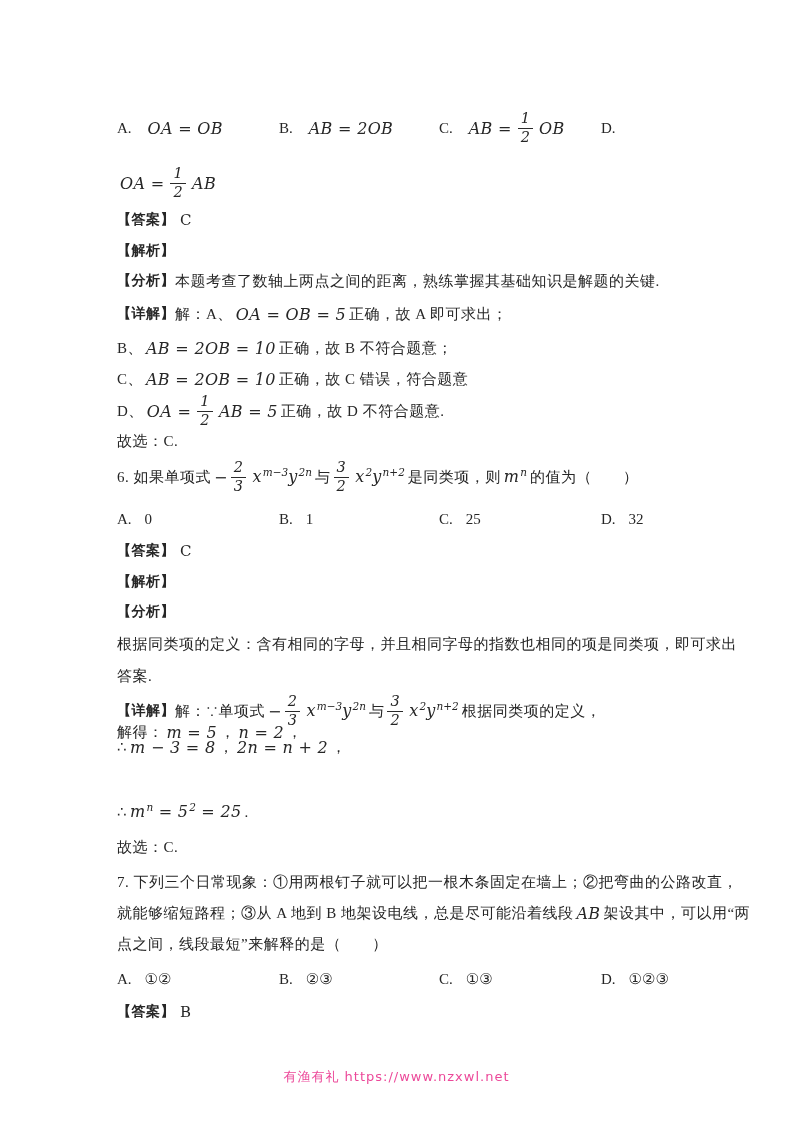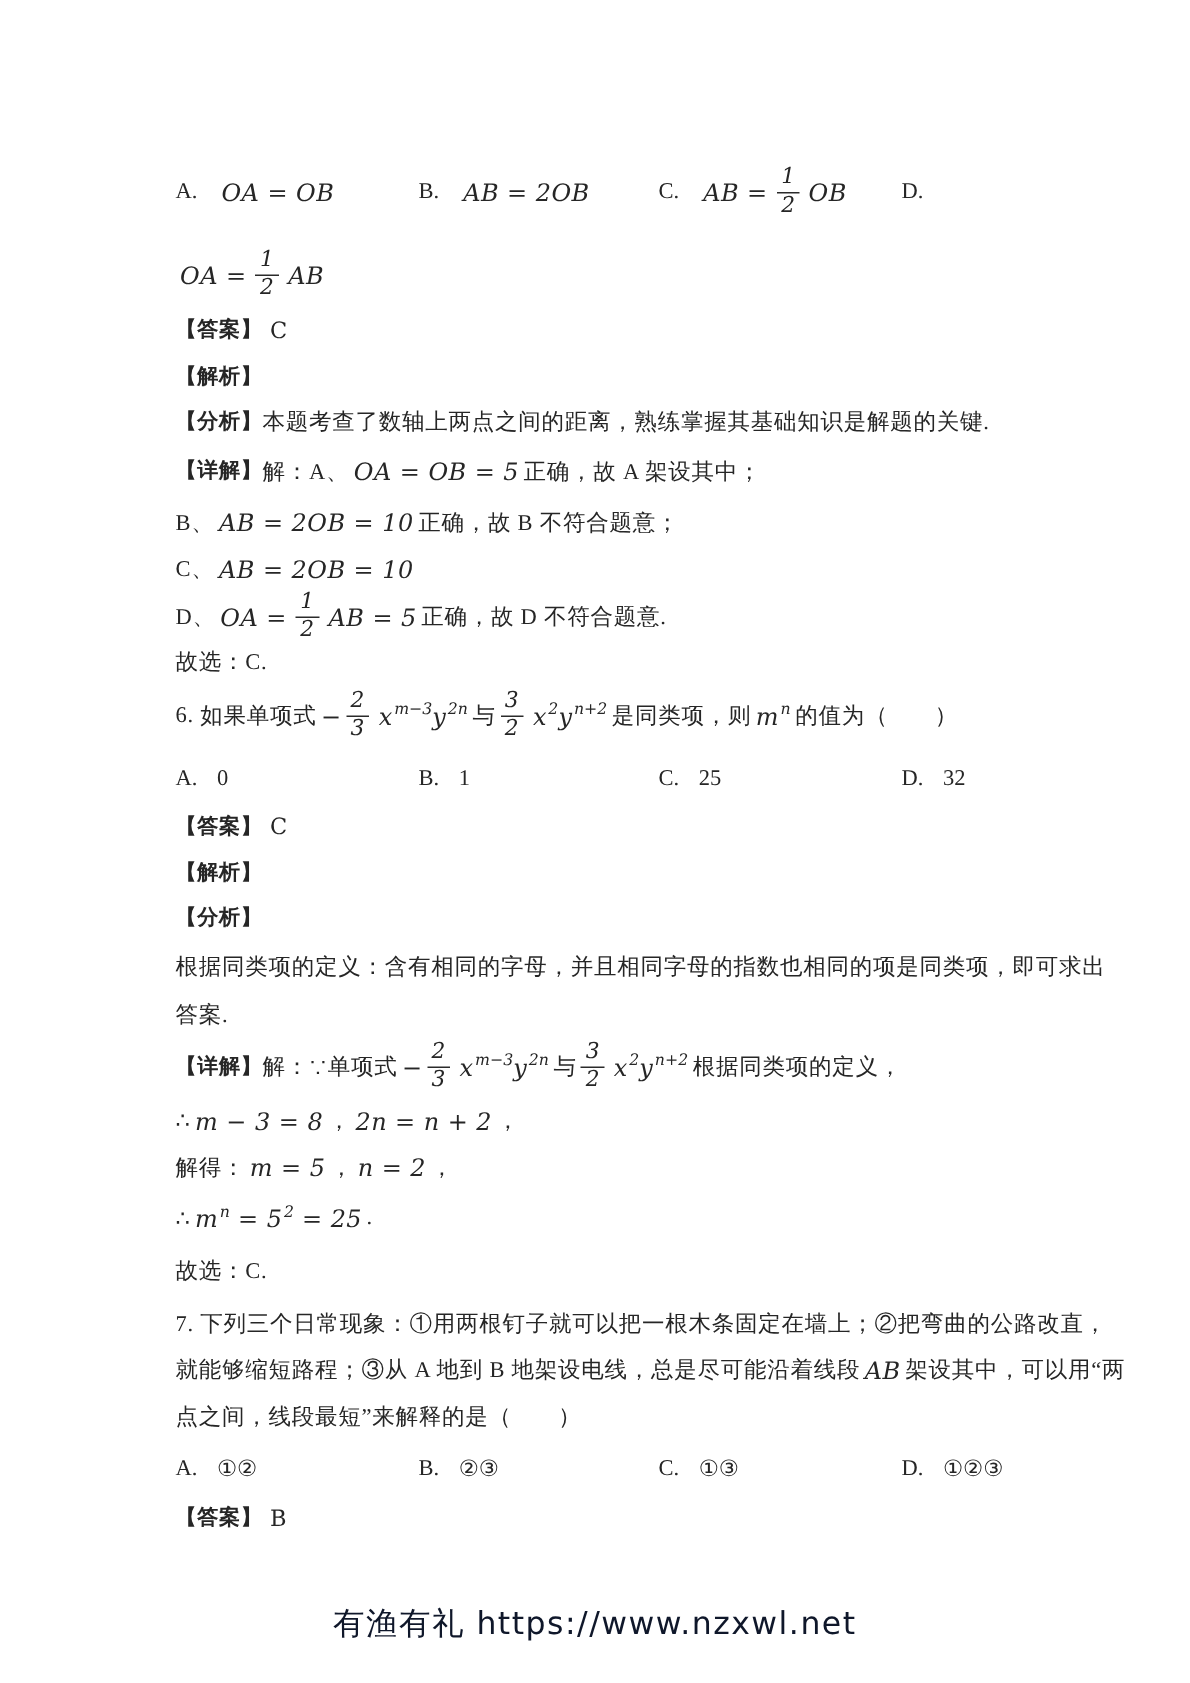--- a/index.html
+++ b/index.html
@@ -38,21 +38,21 @@
   .frac {
     display: inline-flex; flex-direction: column; align-items: center;
     font-family: "DejaVu Serif", "Liberation Serif", serif; font-style: italic;
     font-size: 14.5px; line-height: 1.2; margin: 0 3px; vertical-align: middle;
   }
   .frac .fnum { padding: 0 3px; }
   .frac .fden { border-top: 1.3px solid #2a2a2a; padding: 0 3px; }
   .ans { font-family: "DejaVu Serif", serif; font-size: 15px; margin-left: 5px; }
   .footer {
     position: absolute; top: 1068px; left: 0; width: 793px;
-    text-align: center; color: #0f172a; font-size: 21px; letter-spacing: 1px;
+    text-align: center; color: #ec4899; font-size: 13px; letter-spacing: 1px;
     font-family: "DejaVu Sans", "Liberation Sans", sans-serif;
   }
 </style>
 </head>
 <body>
 
 <div class="page">
 
   <div class="optrow" style="top:106px">
     <div class="opt">
@@ -97,32 +97,33 @@
 
   <div class="line" style="top:270px">
     <span class="lbl">【分析】</span>
     <span class="cn">本题考查了数轴上两点之间的距离，熟练掌握其基础知识是解题的关键.</span>
   </div>
 
   <div class="line" style="top:303px">
     <span class="lbl">【详解】</span>
     <span class="cn">解：A、</span>
     <span class="m">OA = OB = 5</span>
-    <span class="cn">正确，故 A 架设其中；</span>
+    <span class="cn">正确，故 A 即可求出；</span>
   </div>
 
   <div class="line" style="top:337px">
     <span class="cn">B、</span>
     <span class="m">AB = 2OB = 10</span>
     <span class="cn">正确，故 B 不符合题意；</span>
   </div>
 
   <div class="line" style="top:368px">
     <span class="cn">C、</span>
     <span class="m">AB = 2OB = 10</span>
+    <span class="cn">正确，故 C 错误，符合题意</span>
   </div>
 
   <div class="line tall" style="top:389px">
     <span class="cn">D、</span>
     <span class="m">OA =</span>
     <span class="frac">
         <span class="fnum">1</span>
         <span class="fden">2</span>
       </span>
     <span class="m">AB = 5</span>
@@ -210,21 +211,21 @@
   </div>
 
   <div class="line" style="top:736px">
     <span class="cn">∴</span>
     <span class="m">m − 3 = 8</span>
     <span class="cn">，</span>
     <span class="m">2n = n + 2</span>
     <span class="cn">，</span>
   </div>
 
-  <div class="line" style="top:767px">
+  <div class="line" style="top:721px">
     <span class="cn">解得：</span>
     <span class="m">m = 5</span>
     <span class="cn">，</span>
     <span class="m">n = 2</span>
     <span class="cn">，</span>
   </div>
 
   <div class="line" style="top:801px">
     <span class="cn">∴</span>
     <span class="m"><span>m</span><sup>n</sup> <span>= 5</span><sup>2</sup> <span>= 25</span></span>

